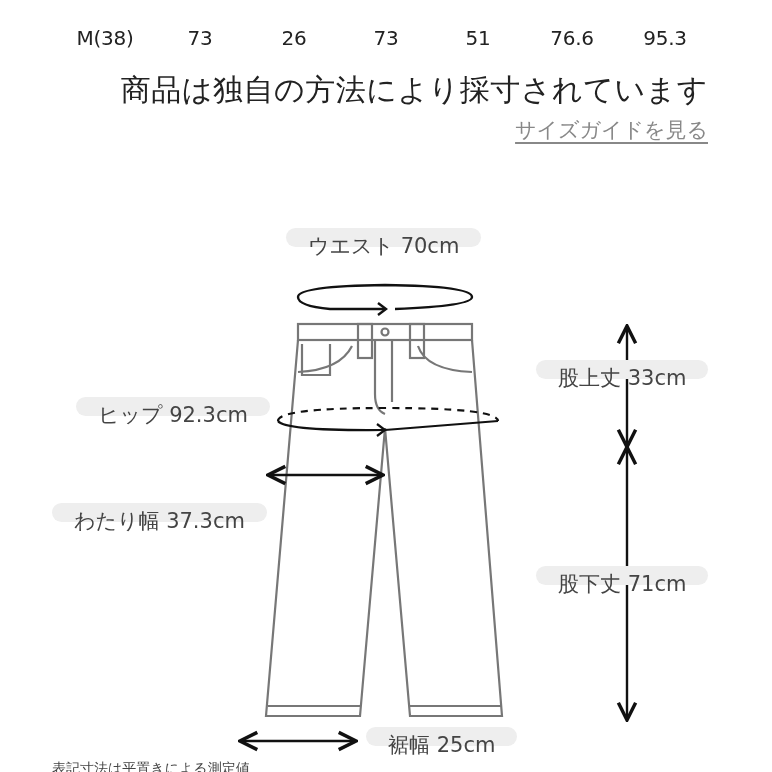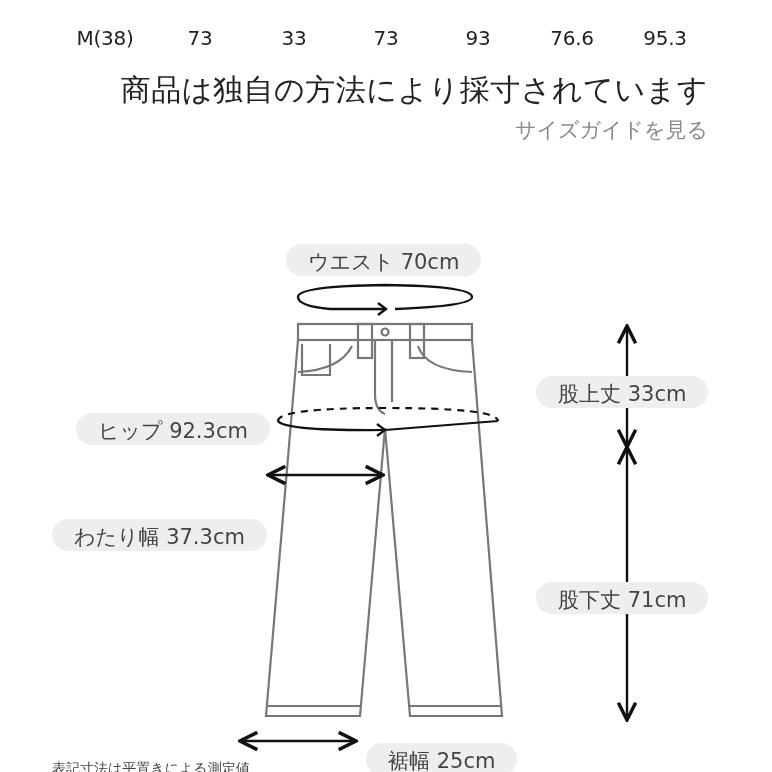--- a/index.html
+++ b/index.html
@@ -1,35 +1,35 @@
 <!DOCTYPE html>
 <html><head>
 <meta charset="utf-8">
 <style>
   html, body { margin: 0; padding: 0; background: #ffffff; }
   body { width: 772px; height: 772px; position: relative; overflow: hidden;
          font-family: "DejaVu Sans", "Liberation Sans", sans-serif; color: #333; }
   .size-row { position: absolute; top: 24px; left: 0; width: 616px; height: 30px; font-size: 20px; color: #222; }
   .size-row span { position: absolute; top: 2px; transform: translateX(-50%); letter-spacing: -0.3px; }
   .note { position: absolute; top: 70px; right: 64px; font-size: 30px; color: #222; letter-spacing: 0.5px; }
-  .guide-link { position: absolute; top: 116px; right: 64px; font-size: 21px; color: #888; text-underline-offset: 5px; cursor: pointer; }
-  .pill { position: absolute; height: 32px; border-radius: 18px; background: #eeeeee; color: #444;
-          font-size: 21px; line-height: 36px; padding: 0 22px; white-space: nowrap; box-sizing: border-box; margin-top: 16px; }
+  .guide-link { position: absolute; top: 116px; right: 64px; font-size: 21px; color: #888; text-decoration: underline; text-underline-offset: 5px; cursor: pointer; }
+  .pill { position: absolute; height: 19px; border-radius: 18px; background: #eeeeee; color: #444;
+          font-size: 21px; line-height: 36px; padding: 0 22px; white-space: nowrap; box-sizing: border-box; }
   svg.diagram { position: absolute; left: 0; top: 0; }
   .footnote { position: absolute; top: 760px; left: 52px; font-size: 14px; color: #444; }
 </style>
 </head>
 <body>
 
 <div class="size-row">
   <span style="left:105px">M(38)</span>
   <span style="left:200px">73</span>
-  <span style="left:294px">33</span>
+  <span style="left:294px">26</span>
   <span style="left:386px">73</span>
-  <span style="left:478px">93</span>
+  <span style="left:478px">51</span>
   <span style="left:572px">76.6</span>
   <span style="left:665px">95.3</span>
 </div>
 
 <div class="note">商品は独自の方法により採寸されています</div>
 <a class="guide-link">サイズガイドを見る</a>
 
 <svg class="diagram" width="772" height="772" viewBox="0 0 772 772">
   <defs>
     <marker id="ah" viewBox="0 0 10 10" refX="9" refY="5" markerWidth="9" markerHeight="9" orient="auto-start-reverse">

